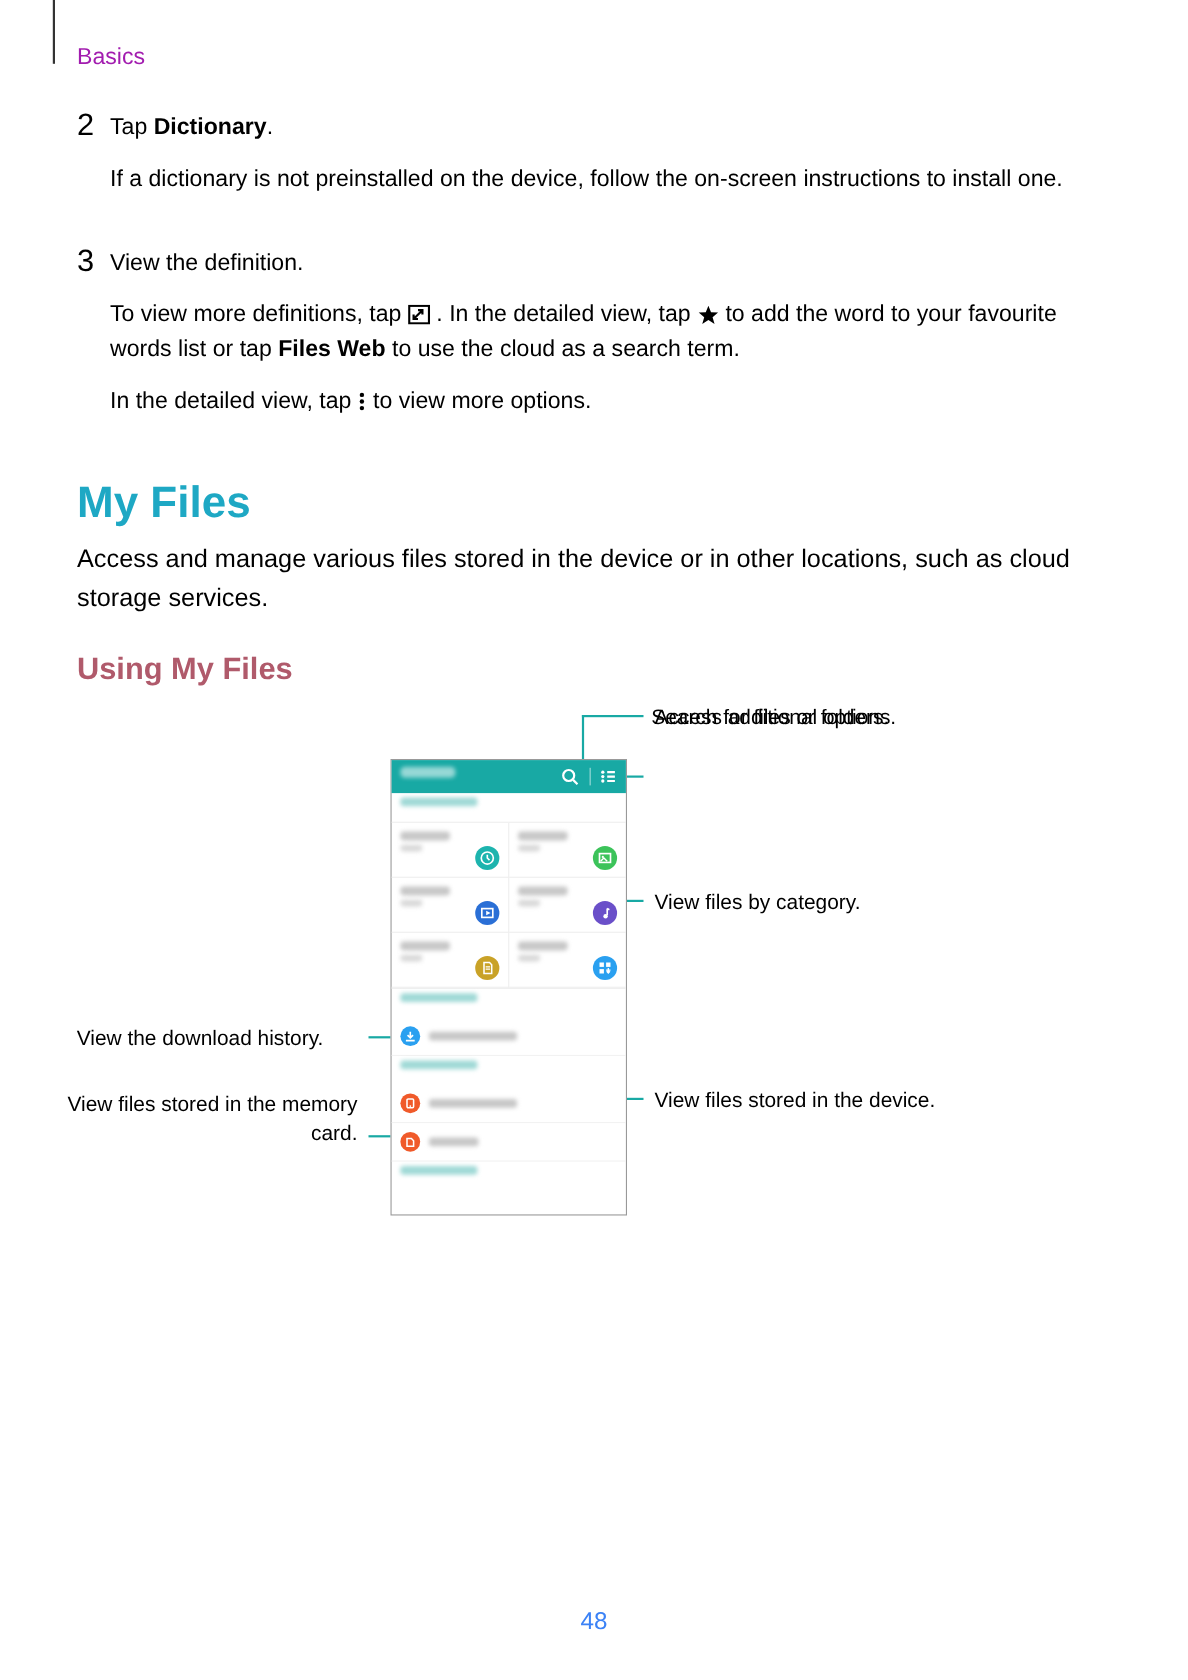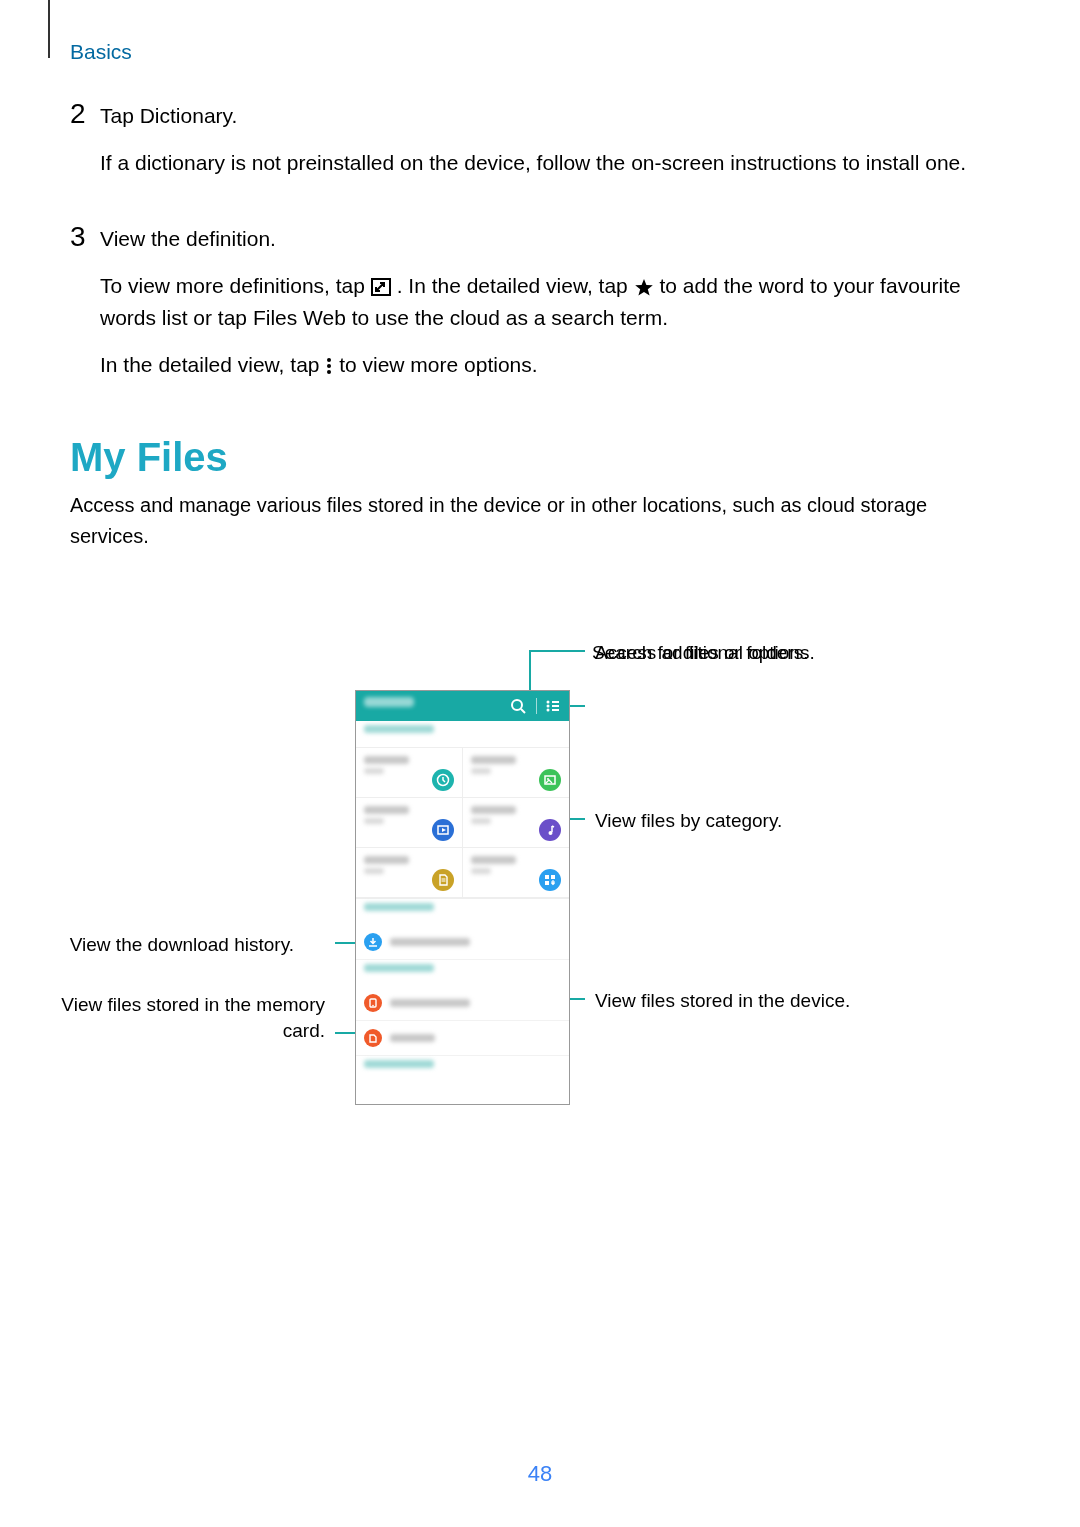--- a/index.html
+++ b/index.html
@@ -1,27 +1,27 @@
 <!DOCTYPE html>
 <html><head>
 <meta charset="utf-8">
 <style>
   html,body{margin:0;padding:0;background:#fff;color:#000;font-family:Arial,Helvetica,sans-serif}
   .page{width:1080px;height:1527px;position:relative;box-sizing:border-box}
   .left-rule{position:absolute;left:48px;top:0;width:2px;height:58px;background:#333}
-  .header-label{position:absolute;left:70px;top:40px;font-size:21px;color:#0369a1}
+  .header-label{position:absolute;left:70px;top:40px;font-size:21px;color:#a21caf}
   .content{position:absolute;left:70px;top:100px;width:920px}
   .step{display:flex;margin-bottom:30px}
   .step-num{width:30px;font-size:28px;line-height:1;color:#000;flex-shrink:0}
   .step-body{font-size:21px;line-height:1.55;color:#000}
   .step-body p{margin:0 0 14px 0}
-  .bold{font-weight:normal}
+  .bold{font-weight:bold}
   .inline-icon{display:inline-block;vertical-align:-3px}
   h1{font-size:40px;font-weight:bold;color:#1ea8c4;margin:40px 0 10px 0}
-  .body-text{font-size:20px;line-height:1.55;margin:0 0 30px 0}
+  .body-text{font-size:23px;line-height:1.55;margin:0 0 30px 0}
   h2{font-size:28px;font-weight:bold;color:#b05a6b;margin:10px 0 8px 0}
 
   
   .figure-wrap{position:absolute;left:70px;top:640px;width:920px;height:500px}
   .phone{position:absolute;left:285px;top:50px;width:215px;height:415px;border:1px solid #999;box-sizing:border-box;background:#fff}
   .phone-topbar{height:30px;background:#18a9a4;display:flex;align-items:center;justify-content:flex-end;padding:0 6px;box-sizing:border-box;position:relative}
   .phone-title{position:absolute;left:8px;top:6px;width:50px;height:10px;border-radius:4px;background:rgba(255,255,255,0.55);filter:blur(2px)}
   .search-btn{width:20px;height:20px;display:flex;align-items:center;justify-content:center;color:#fff;margin-right:2px}
   .vbar{width:1px;height:16px;background:rgba(255,255,255,0.6);margin:0 6px}
   .more-btn{width:20px;height:20px;display:flex;align-items:center;justify-content:center;color:#fff}
@@ -97,20 +97,21 @@
                 <circle cx="4" cy="15" r="2"></circle>
               </svg>
           </span>
           <span> to view more options.</span>
         </p>
       </div>
     </div>
 
     <h1>My Files</h1>
     <p class="body-text">Access and manage various files stored in the device or in other locations, such as cloud storage services.</p>
+    <h2>Using My Files</h2>
   </div>
 
   <div class="figure-wrap">
 
     <div class="line-v" style="left:459px;top:10px;height:53px"></div>
     <div class="line-h" style="left:459px;top:10px;width:56px"></div>
     <div class="callout right" style="left:522px;top:0">Search for files or folders.</div>
 
     <div class="line-h" style="left:493px;top:65px;width:22px"></div>
     <div class="callout right" style="left:525px;top:55">Access additional options.</div>

